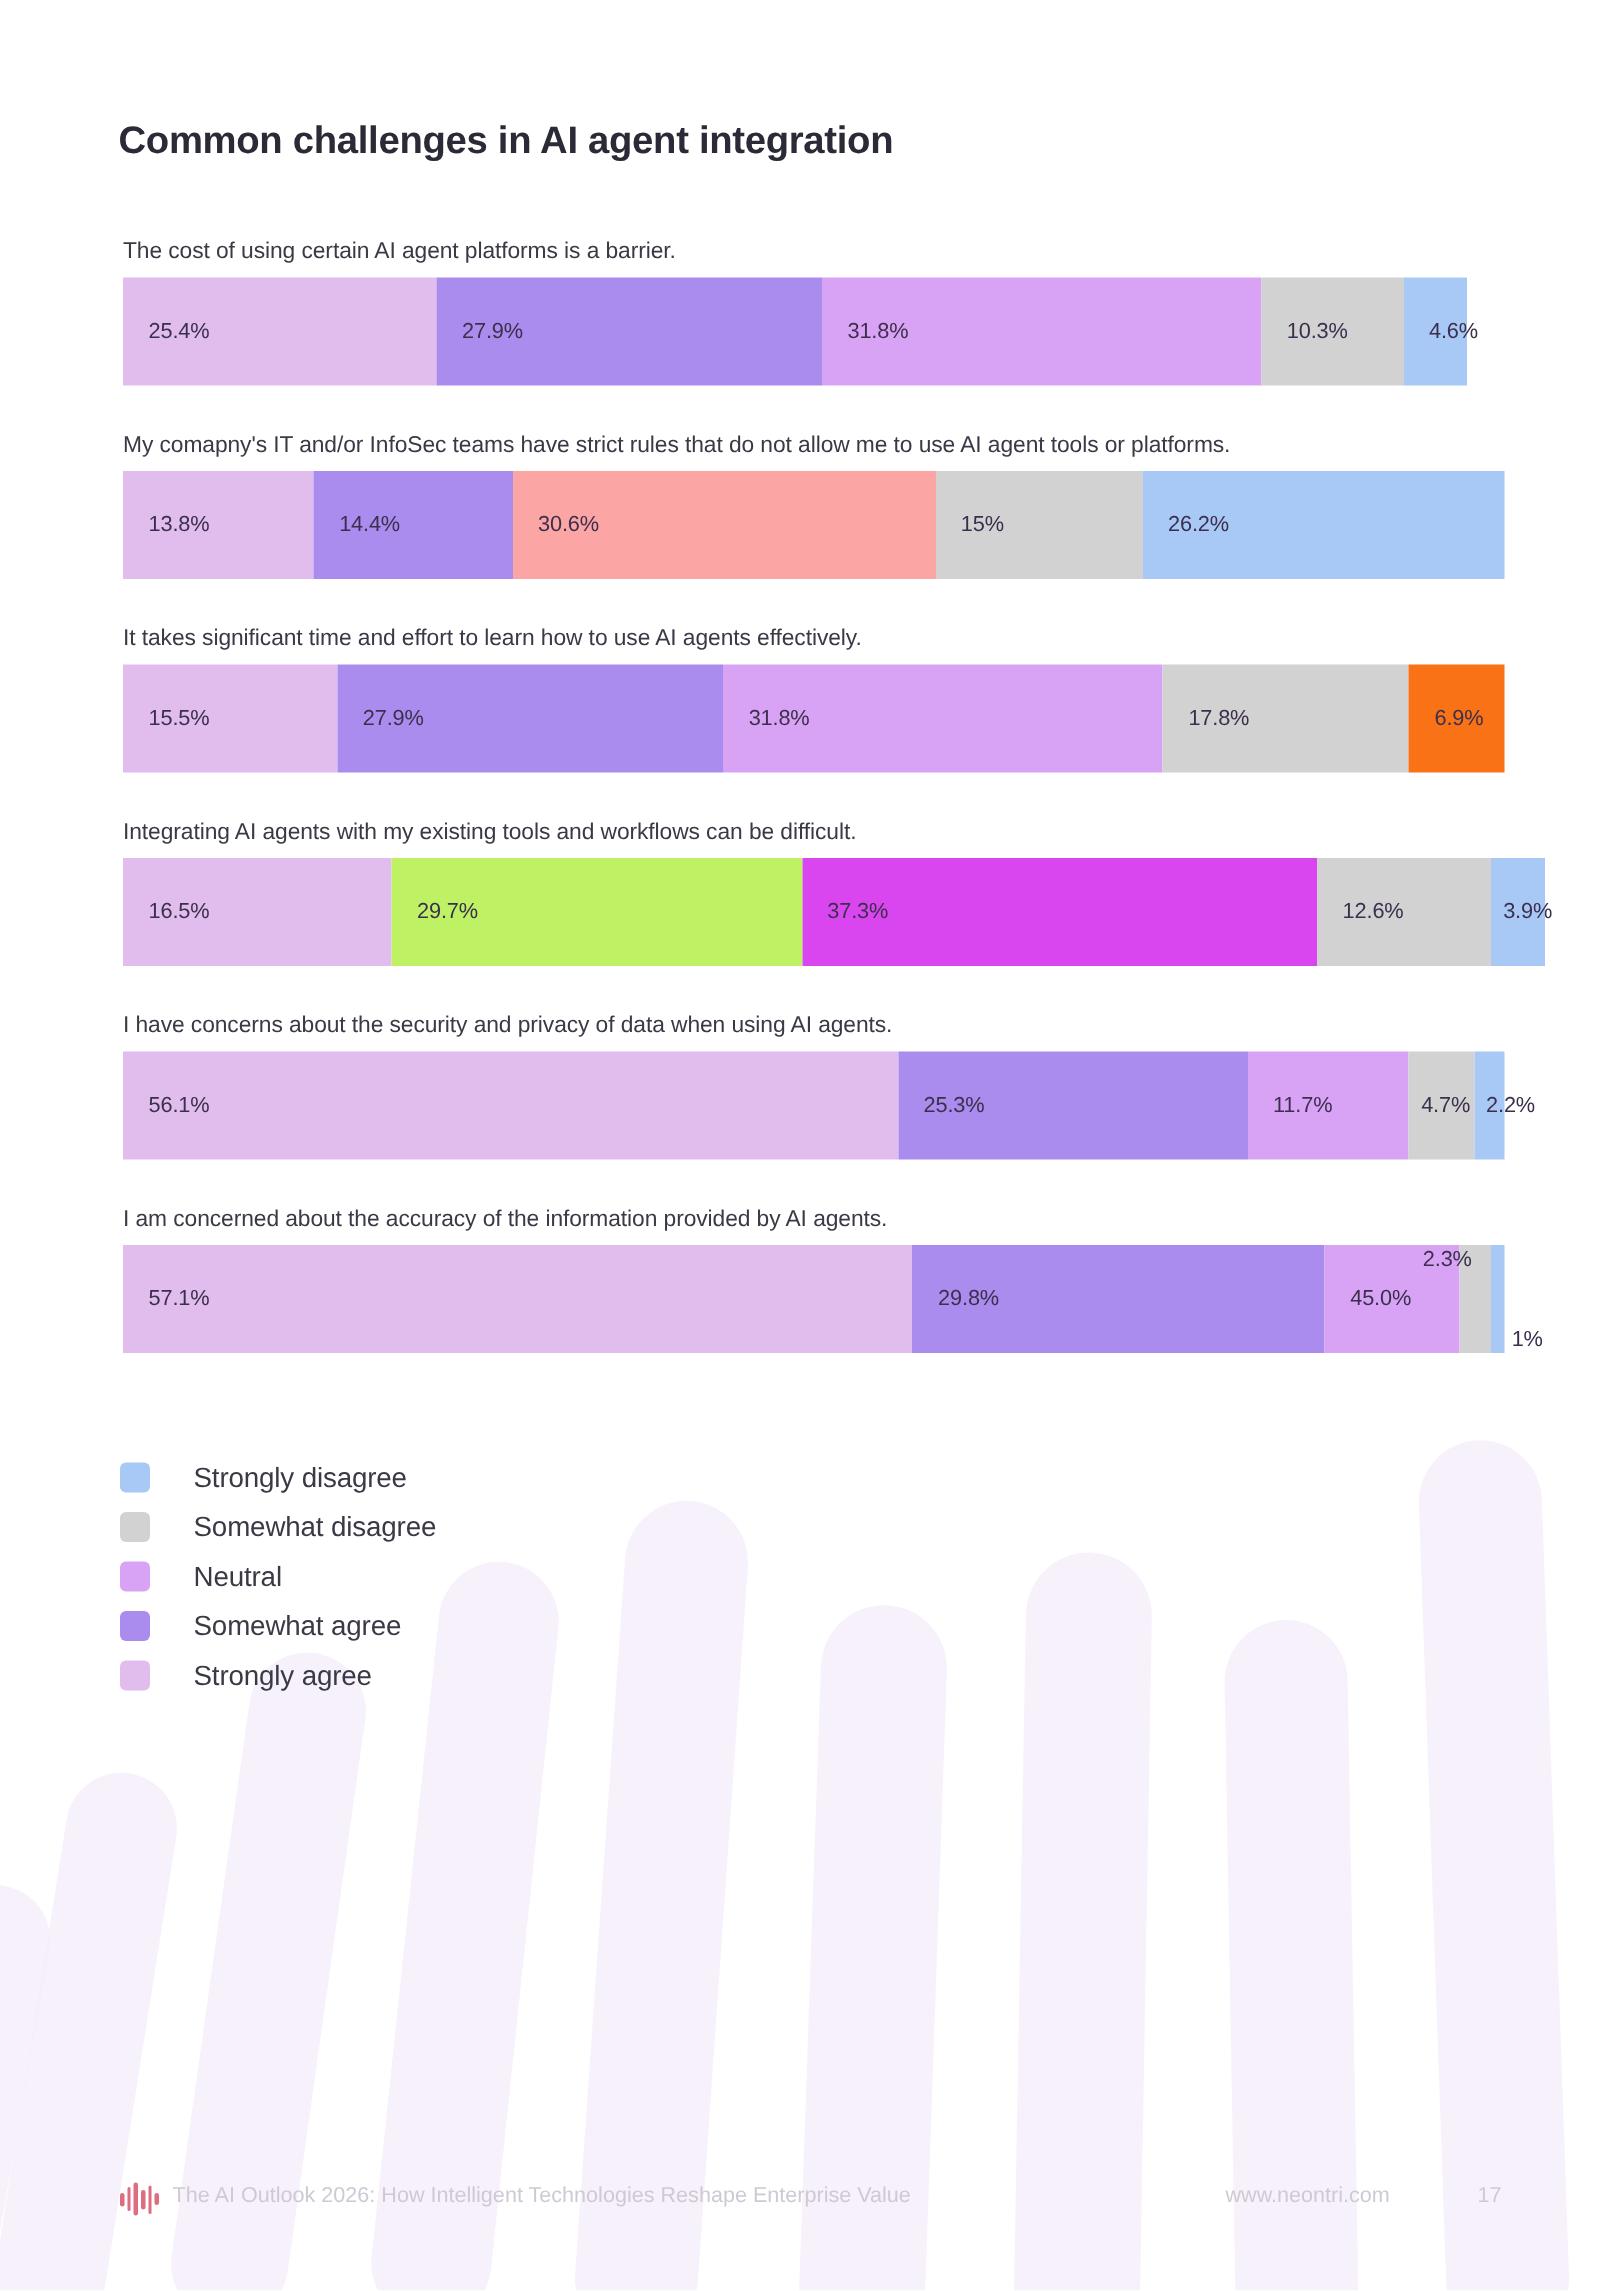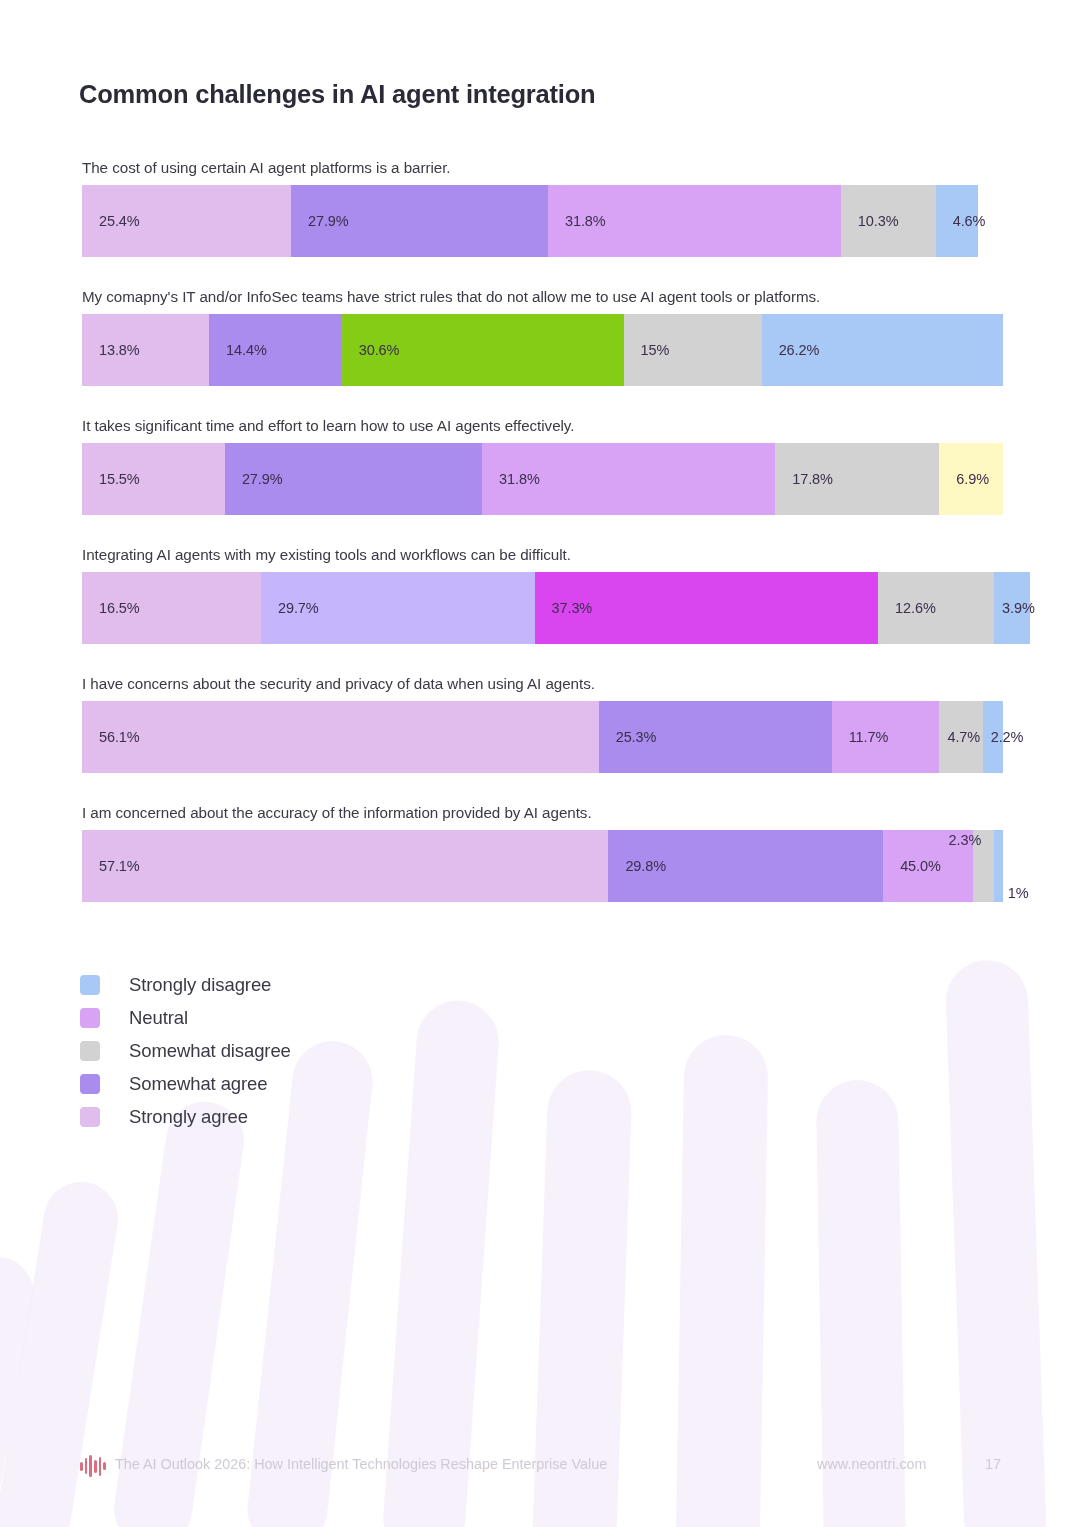--- a/index.html
+++ b/index.html
@@ -238,21 +238,21 @@
         </div>
         <div class="bar-group" style="top: 287px;">
           <div class="bar-question">My comapny's IT and/or InfoSec teams have strict rules that do not allow me to use AI agent tools or platforms.</div>
           <div class="bar-track">
             <div class="seg" title="Strongly agree: 13.8%" style="width: 127.098px; background: rgb(224, 189, 236);">
               <span class="seg-label">13.8%</span>
             </div>
             <div class="seg" title="Somewhat agree: 14.4%" style="width: 132.624px; background: rgb(169, 140, 237);">
               <span class="seg-label">14.4%</span>
             </div>
-            <div class="seg" title="Neutral: 30.6%" style="width: 281.826px; background: #84cc16;">
+            <div class="seg" title="Neutral: 30.6%" style="width: 281.826px; background: #fca5a5;">
               <span class="seg-label">30.6%</span>
             </div>
             <div class="seg" title="Somewhat disagree: 15%" style="width: 138.15px; background: rgb(210, 210, 210);">
               <span class="seg-label">15%</span>
             </div>
             <div class="seg" title="Strongly disagree: 26.2%" style="width: 241.302px; background: rgb(168, 200, 245);">
               <span class="seg-label">26.2%</span>
             </div>
           </div>
         </div>
@@ -264,32 +264,32 @@
             </div>
             <div class="seg" title="Somewhat agree: 27.9%" style="width: 257.216px; background: rgb(169, 140, 237);">
               <span class="seg-label">27.9%</span>
             </div>
             <div class="seg" title="Neutral: 31.8%" style="width: 293.171px; background: rgb(217, 163, 245);">
               <span class="seg-label">31.8%</span>
             </div>
             <div class="seg" title="Somewhat disagree: 17.8%" style="width: 164.102px; background: rgb(210, 210, 210);">
               <span class="seg-label">17.8%</span>
             </div>
-            <div class="seg" title="Strongly disagree: 6.9%" style="width: 63.6126px; background: #fef9c3;">
+            <div class="seg" title="Strongly disagree: 6.9%" style="width: 63.6126px; background: #f97316;">
               <span class="seg-label">6.9%</span>
             </div>
           </div>
         </div>
         <div class="bar-group" style="top: 545px;">
           <div class="bar-question">Integrating AI agents with my existing tools and workflows can be difficult.</div>
           <div class="bar-track">
             <div class="seg" title="Strongly agree: 16.5%" style="width: 179px; background: rgb(224, 189, 236);">
               <span class="seg-label">16.5%</span>
             </div>
-            <div class="seg" title="Somewhat agree: 29.7%" style="width: 273.537px; background: #c4b5fd;">
+            <div class="seg" title="Somewhat agree: 29.7%" style="width: 273.537px; background: #bef264;">
               <span class="seg-label">29.7%</span>
             </div>
             <div class="seg" title="Neutral: 37.3%" style="width: 343.533px; background: #d946ef;">
               <span class="seg-label">37.3%</span>
             </div>
             <div class="seg" title="Somewhat disagree: 12.6%" style="width: 116.046px; background: rgb(210, 210, 210);">
               <span class="seg-label">12.6%</span>
             </div>
             <div class="seg" title="Strongly disagree: 3.9%" style="width: 35.919px; background: rgb(168, 200, 245);">
               <span class="seg-label overflow">3.9%</span>
@@ -337,26 +337,26 @@
           </div>
         </div>
       </div>
 
     <div id="legend">
         <div class="legend-row">
           <span class="legend-swatch" style="background: rgb(168, 200, 245);"></span>
           <span class="legend-label">Strongly disagree</span>
         </div>
         <div class="legend-row">
+          <span class="legend-swatch" style="background: rgb(210, 210, 210);"></span>
+          <span class="legend-label">Somewhat disagree</span>
+        </div>
+        <div class="legend-row">
           <span class="legend-swatch" style="background: rgb(217, 163, 245);"></span>
           <span class="legend-label">Neutral</span>
-        </div>
-        <div class="legend-row">
-          <span class="legend-swatch" style="background: rgb(210, 210, 210);"></span>
-          <span class="legend-label">Somewhat disagree</span>
         </div>
         <div class="legend-row">
           <span class="legend-swatch" style="background: rgb(169, 140, 237);"></span>
           <span class="legend-label">Somewhat agree</span>
         </div>
         <div class="legend-row">
           <span class="legend-swatch" style="background: rgb(224, 189, 236);"></span>
           <span class="legend-label">Strongly agree</span>
         </div>
       </div>

